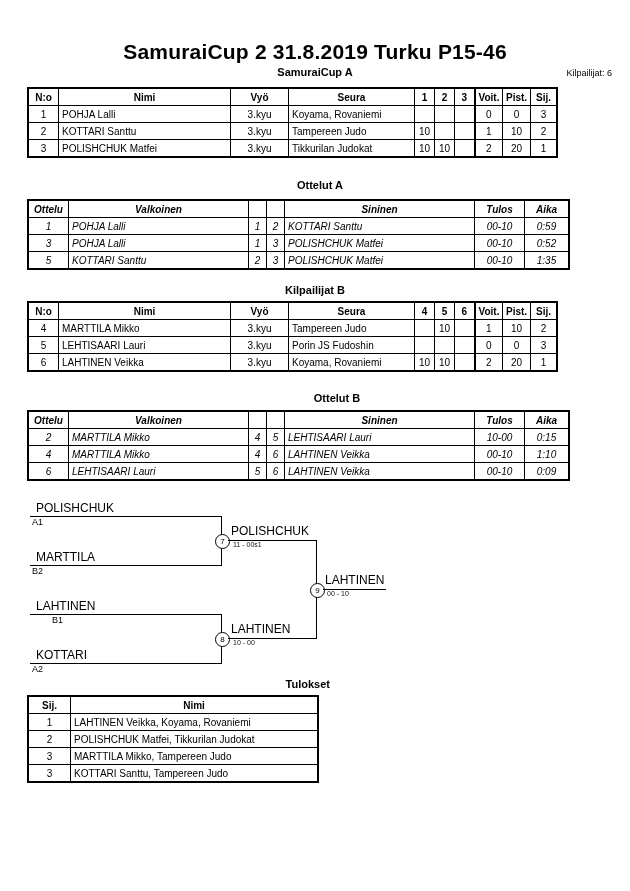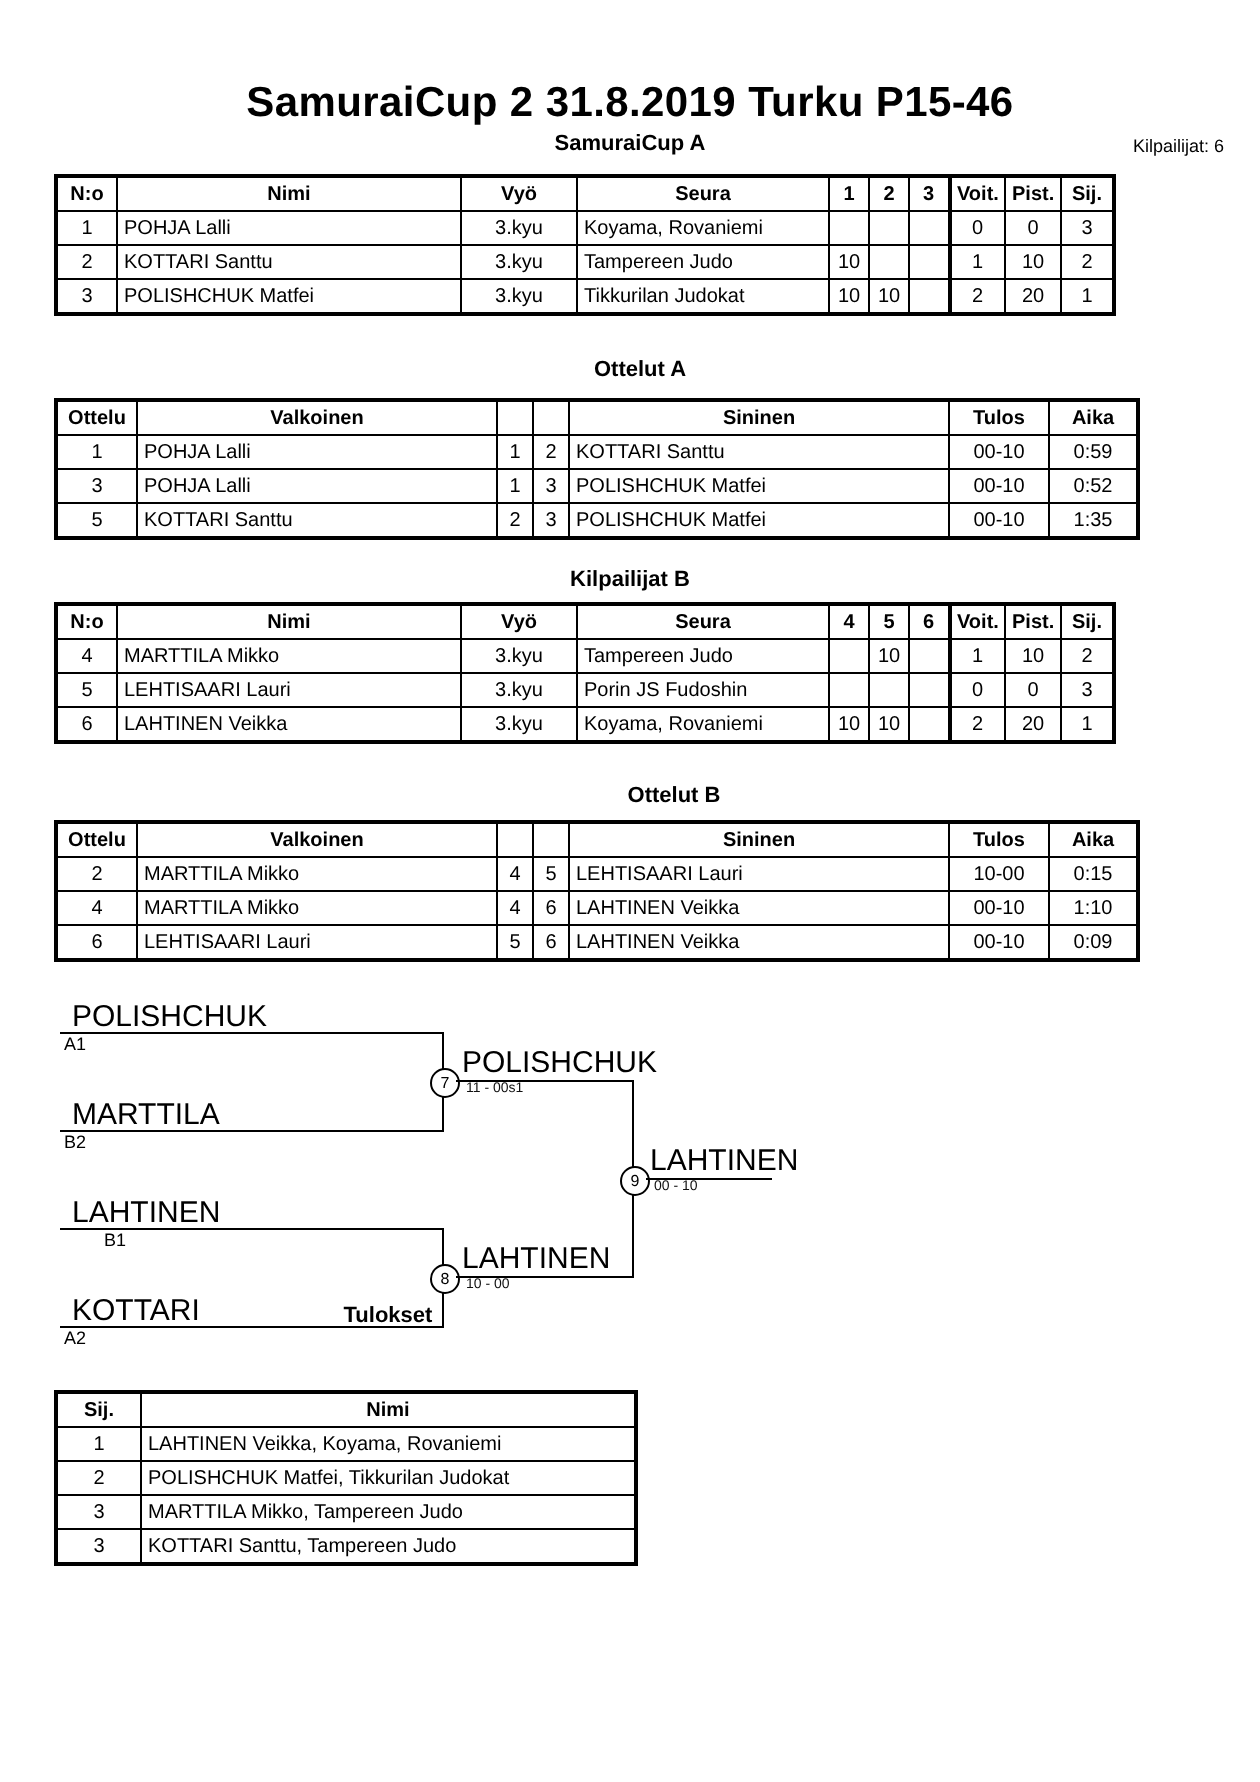--- a/index.html
+++ b/index.html
@@ -71,21 +71,21 @@
   }
   .outer-border {
     outline: 2px solid #000000;
     outline-offset: -1px;
   }
   .c { text-align: center; }
   .l { text-align: left; margin-top: 12px; }
 
   
   .tbl-kilpailijat { width: 488px; }
-  .tbl-ottelut { width: 540px; }
+  .tbl-ottelut { width: 540px; font-style: italic; }
   .tbl-tulokset { width: 289px; }
 
   .thick-left { border-left: 2px solid #000 !important; }
 
   
   #bracket {
     position: absolute;
     left: 0;
     top: 495px;
     width: 630px;
@@ -93,21 +93,21 @@
   }
   .bk-line {
     position: absolute;
     background: #000000;
   }
   .bk-h { height: 1px; }
   .bk-v { width: 1px; }
 
   .bk-name {
     position: absolute;
-    font-size: 15px;
+    font-size: 12px;
     white-space: nowrap;
     line-height: 11px;
   }
   .bk-seed {
     position: absolute;
     font-size: 9px;
     white-space: nowrap;
     line-height: 10px;
   }
   .bk-score {
@@ -415,21 +415,21 @@
     <div class="bk-score" style="left:233px; top:144px;">10 - 00</div>
 
     <div class="bk-line bk-v" style="left:316px; top:45px; height:99px;"></div>
 
     <div class="bk-node" style="left:310px; top:88px;">9</div>
     <div class="bk-name" style="left:325px; top:80px;">LAHTINEN</div>
     <div class="bk-line bk-h" style="left:323px; top:94px; width:63px;"></div>
     <div class="bk-score" style="left:327px; top:95px;">00 - 10</div>
   </div>
 
-  <div class="section-title" style="left:0; top:652px; width:330px; text-align:center;margin-left:29px;">Tulokset</div>
+  <div class="section-title" style="left:0; top:678px; width:330px; text-align:right;">Tulokset</div>
 
   <table class="grid tbl-tulokset outer-border" style="left:28px; top:696px;">
     <colgroup>
       <col style="width:42px">
         <col style="width:247px">
     </colgroup>
     <thead>
       <tr>
         <th>Sij.</th>
         <th>Nimi</th>

